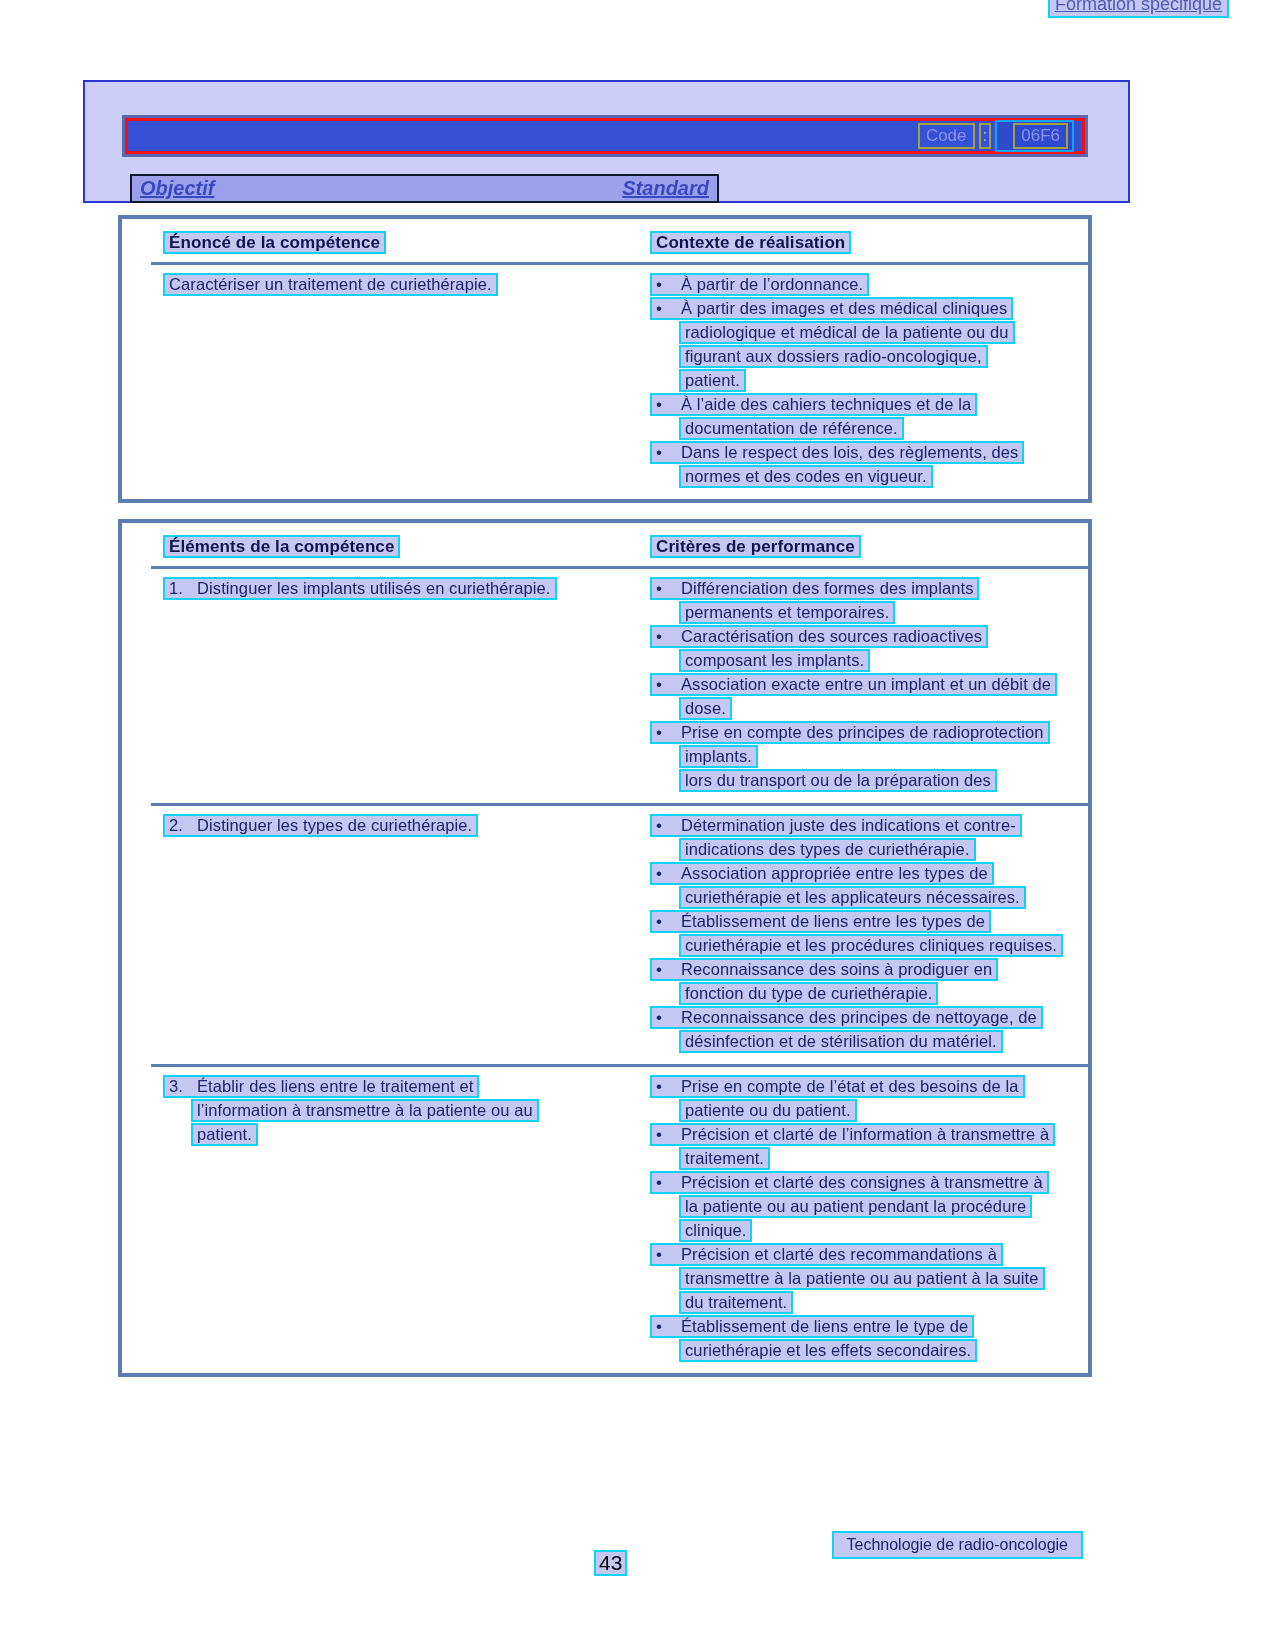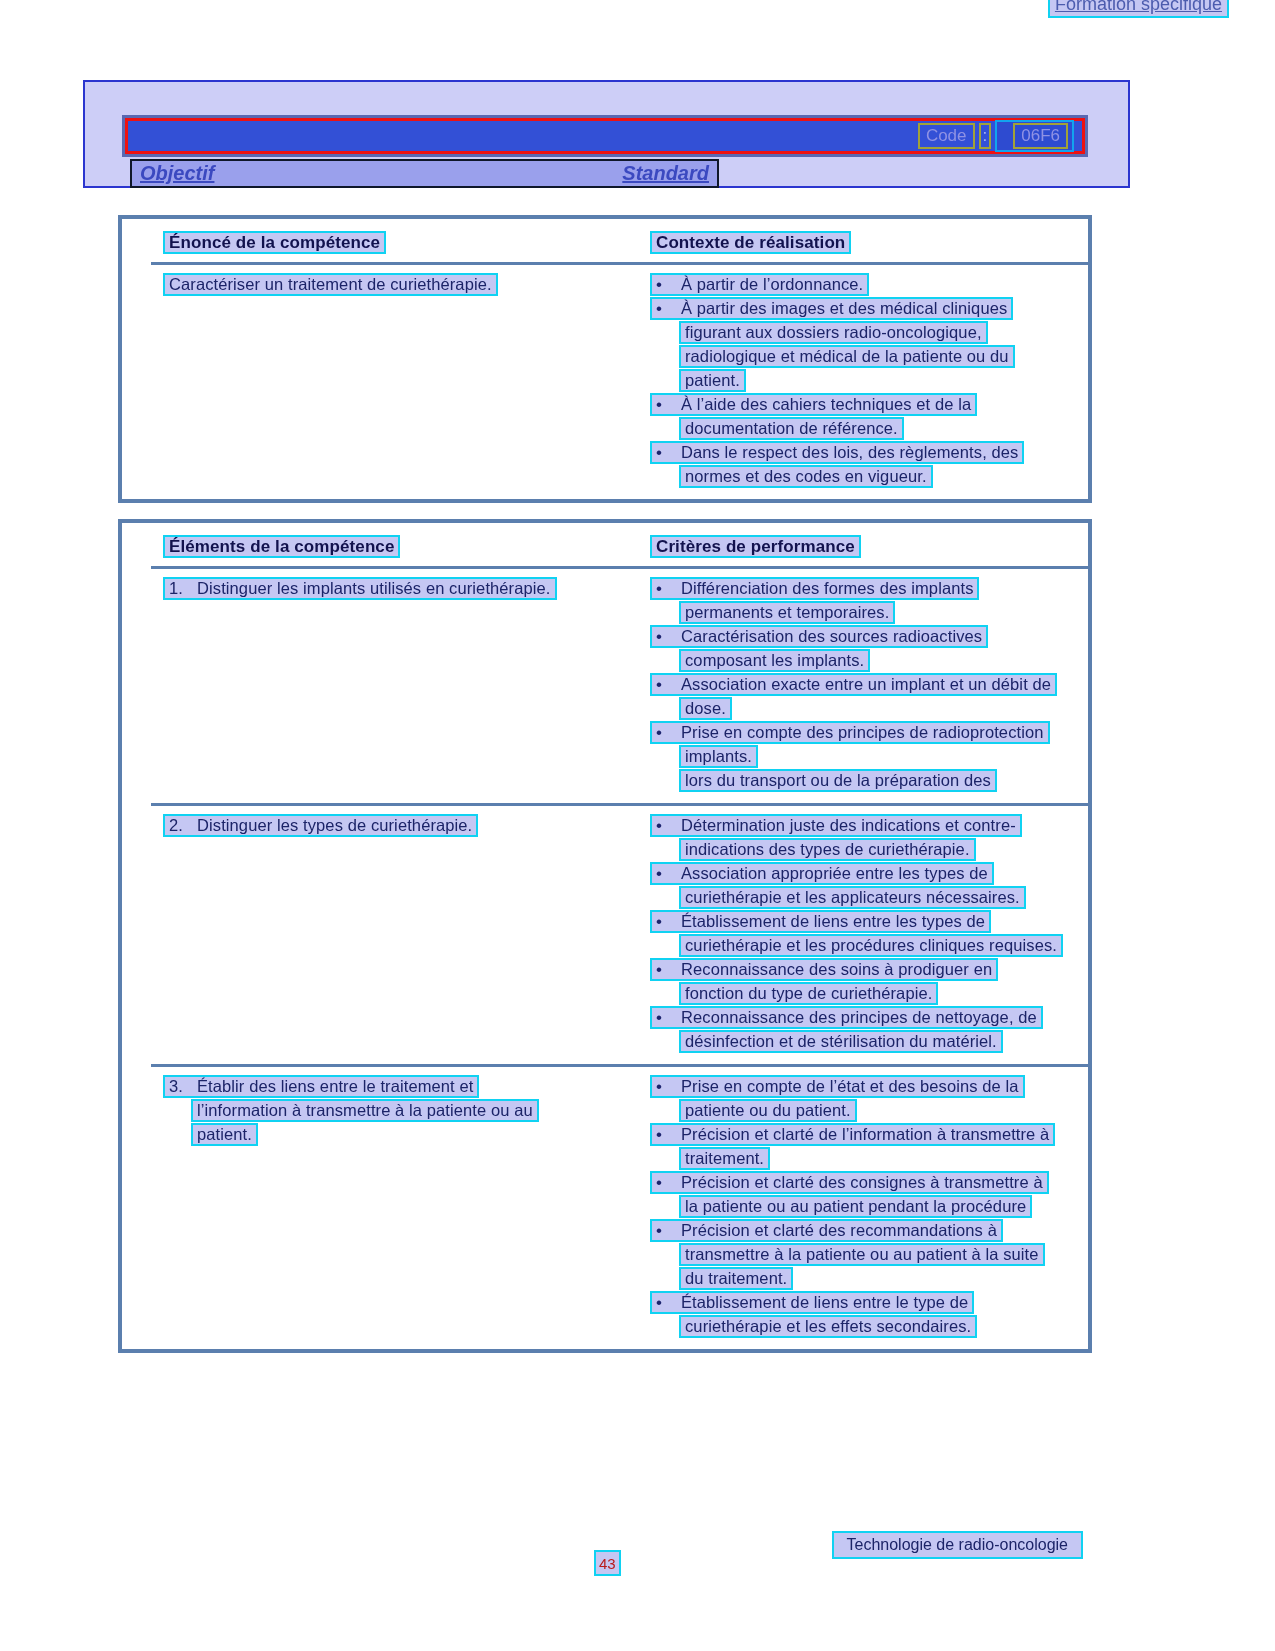--- a/index.html
+++ b/index.html
@@ -1,20 +1,20 @@
 <!DOCTYPE html>
 <html><head>
 <meta charset="utf-8">
 <style>
   html,body{margin:0;padding:0;background:#ffffff;}
   .page{position:relative;width:1275px;height:1651px;background:#ffffff;
         font-family:"Liberation Sans",sans-serif;color:#1c2468;overflow:hidden;}
 
   
-  .header-box{position:absolute;left:83px;top:80px;width:1047px;height:108px;
+  .header-box{position:absolute;left:83px;top:80px;width:1047px;height:123px;
               box-sizing:border-box;border:2px solid #2b35cf;background:#cdcef7;}
   .formation-label{position:absolute;top:-10px;right:46px;height:24px;
               display:inline-flex;align-items:center;padding:0 5px;
               background:#c5c7f3;border:2px solid #10d2f2;
               color:#4c5cae;font-size:18px;text-decoration:underline;white-space:nowrap;}
   .banner-outer{position:absolute;left:37px;right:40px;top:33px;background:#5a68b2;padding:3px;}
   .banner-inner{border:3px solid #ee1111;background:#3350d6;height:30px;
               display:flex;align-items:center;justify-content:flex-end;padding-right:8px;}
   .code-group{display:flex;align-items:center;gap:4px;font-size:17px;color:#8f92e4;}
   .code-chip{border:2px solid #a2a238;padding:0 6px;height:22px;display:inline-flex;align-items:center;}
@@ -47,21 +47,21 @@
   .bullet{display:inline-block;width:25px;font-size:17px;line-height:1;color:#1c246e;}
   .cont-l{margin-left:28px;}
   .cont-b{margin-left:29px;}
 
   
   .footer-program{position:absolute;top:1531px;right:192px;height:24px;
         display:inline-flex;align-items:center;padding:0 13px;
         background:#c5c7f3;border:2px solid #10d2f2;color:#1c2468;font-size:16px;white-space:nowrap;}
   .page-number{position:absolute;top:1550px;left:594px;height:22px;
         display:inline-flex;align-items:center;padding:0 3px;
-        background:#c5c7f3;border:2px solid #10d2f2;color:#b91c1c;font-size:15px;}
+        background:#c5c7f3;border:2px solid #10d2f2;color:#000000;font-size:21px;}
 </style>
 </head>
 <body>
 
 <div class="page">
 
   <span class="formation-label">Formation spécifique</span>
 
   <div class="header-box">
     <div class="banner-outer">
@@ -95,24 +95,24 @@
         <div class="cell-r">
           <div class="line"><span class="lbox">
               <span class="bullet">•</span>
               <span>À partir de l’ordonnance.</span>
             </span></div>
           <div class="line"><span class="lbox">
               <span class="bullet">•</span>
               <span>À partir des images et des médical cliniques</span>
             </span></div>
           <div class="line cont-b"><span class="lbox">
+              <span>radiologique et médical de la patiente ou du</span>
+            </span></div>
+          <div class="line cont-b"><span class="lbox">
               <span>figurant aux dossiers radio-oncologique,</span>
-            </span></div>
-          <div class="line cont-b"><span class="lbox">
-              <span>radiologique et médical de la patiente ou du</span>
             </span></div>
           <div class="line cont-b"><span class="lbox">
               <span>patient.</span>
             </span></div>
           <div class="line"><span class="lbox">
               <span class="bullet">•</span>
               <span>À l’aide des cahiers techniques et de la</span>
             </span></div>
           <div class="line cont-b"><span class="lbox">
               <span>documentation de référence.</span>
@@ -246,20 +246,23 @@
           <div class="line cont-b"><span class="lbox">
               <span>traitement.</span>
             </span></div>
           <div class="line"><span class="lbox">
               <span class="bullet">•</span>
               <span>Précision et clarté des consignes à transmettre à</span>
             </span></div>
           <div class="line cont-b"><span class="lbox">
               <span>la patiente ou au patient pendant la procédure</span>
             </span></div>
+          <div class="line cont-b"><span class="lbox">
+              <span>clinique.</span>
+            </span></div>
           <div class="line"><span class="lbox">
               <span class="bullet">•</span>
               <span>Précision et clarté des recommandations à</span>
             </span></div>
           <div class="line cont-b"><span class="lbox">
               <span>transmettre à la patiente ou au patient à la suite</span>
             </span></div>
           <div class="line cont-b"><span class="lbox">
               <span>du traitement.</span>
             </span></div>

